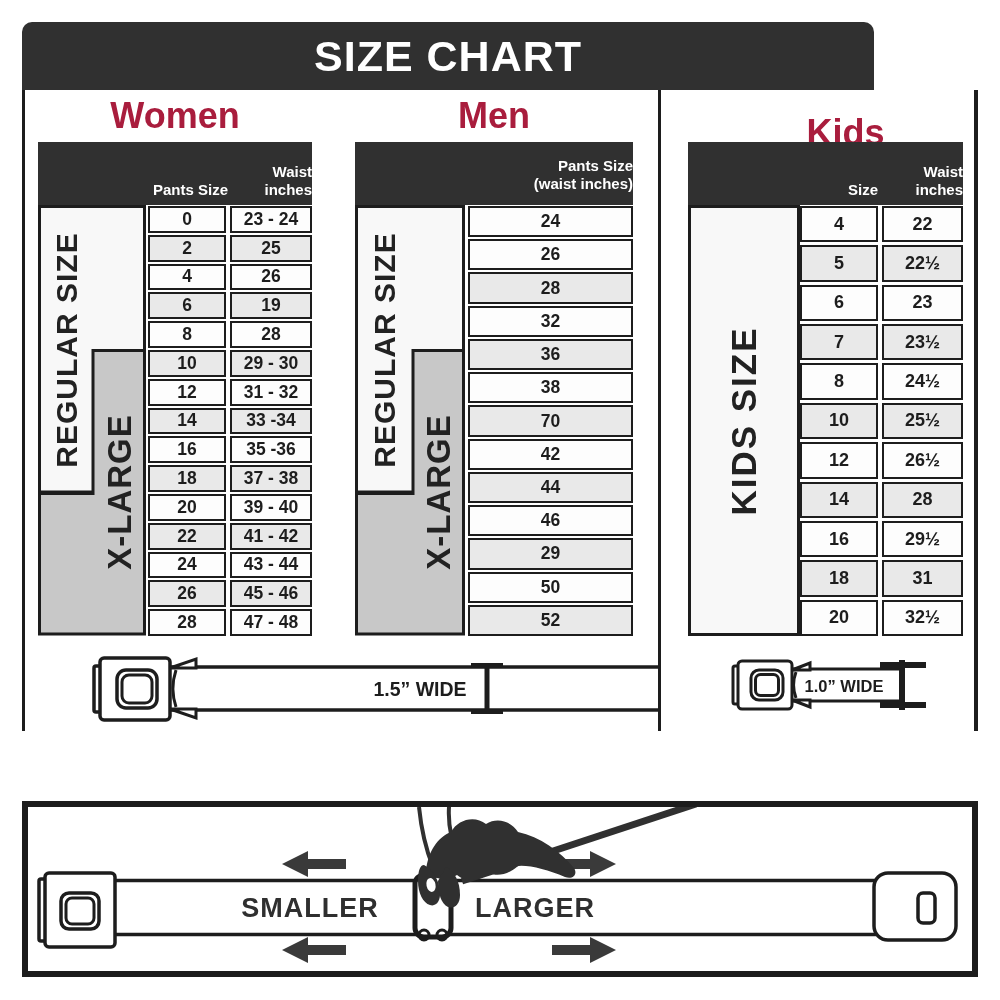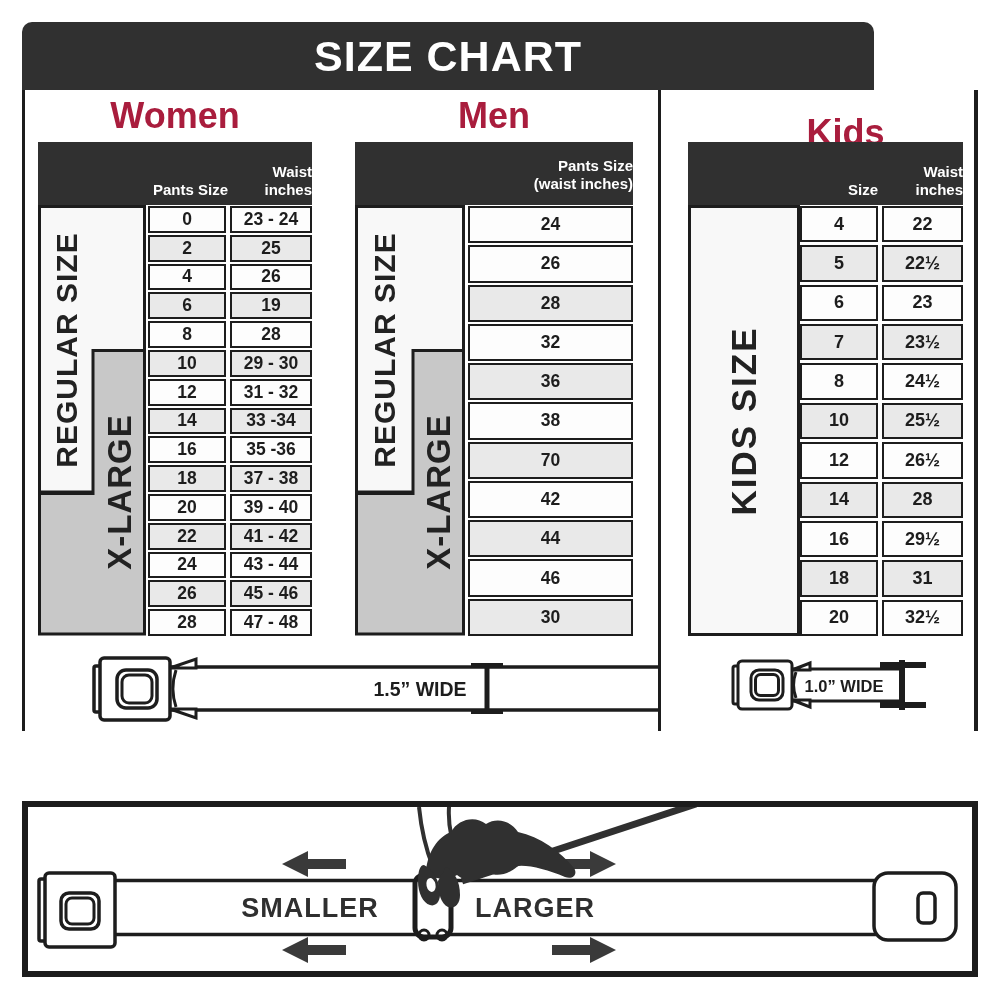--- a/index.html
+++ b/index.html
@@ -257,24 +257,30 @@
 
   <div class="row">
     <div class="cell cfull">44</div>
   </div>
 
   <div class="row">
     <div class="cell cfull">46</div>
   </div>
 
   <div class="row">
-    <div class="cell cfull">30</div>
-  </div>
-
-
+    <div class="cell cfull">29</div>
+  </div>
+
+  <div class="row">
+    <div class="cell cfull">50</div>
+  </div>
+
+  <div class="row">
+    <div class="cell cfull">52</div>
+  </div>
 </div>
   <div class="abs rows rows-kids">
   <div class="row">
     <div class="cell c1">4</div>
     <div class="cell c2">22</div>
   </div>
 
   <div class="row">
     <div class="cell c1">5</div>
     <div class="cell c2">22½</div>

